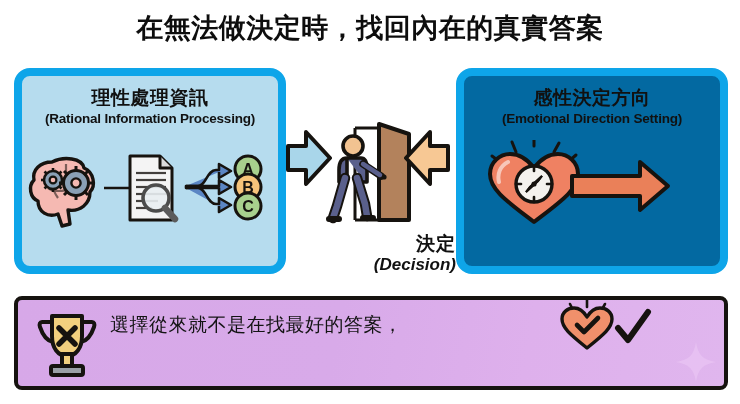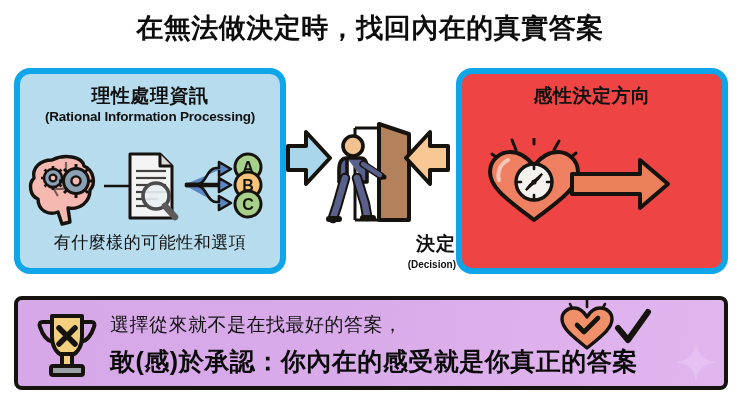--- a/index.html
+++ b/index.html
@@ -27,37 +27,37 @@
     font-weight: 700;
     letter-spacing: 0.5px;
     color: #0d0d0d;
     line-height: 40px;
     font-family: Liberation Mono, monospace;
   }
 
   
   .panel {
     position: absolute;
-    border: 6px solid #0ea5e9;
+    border: 8px solid #0ea5e9;
     border-radius: 16px;
     box-sizing: border-box;
   }
   .panel-left {
     left: 14px;
     top: 68px;
     width: 272px;
     height: 206px;
     background: #b6dcee;
   }
   .panel-right {
     left: 456px;
     top: 68px;
     width: 272px;
     height: 206px;
-    background: #ef4444;
+    background: #0369a1;
   }
   .panel-head {
     text-align: center;
     padding-top: 10px;
   }
   .panel-head .zh {
     font-size: 19px;
     font-weight: 700;
     line-height: 24px;
     letter-spacing: 0.5px;
@@ -108,23 +108,24 @@
     width: 100%;
     text-align: right;
   }
   .center-label .zh {
     font-size: 19px;
     font-weight: 700;
     line-height: 24px;
     letter-spacing: 1px;
   }
   .center-label .en {
-    font-size: 10px;
+    font-size: 17px;
     font-weight: 700;
     line-height: 17px;
+    font-style: italic;
   }
 
   .big-arrow {
     position: absolute;
     top: 128px;
   }
   .arrow-left-pos  { left: 286px; }
   .arrow-right-pos { left: 404px; }
 
   
@@ -260,21 +261,20 @@
         <circle cx="222" cy="47" r="13" fill="#f6c37a" stroke="#16130f" stroke-width="3"></circle>
         <text x="222" y="53" text-anchor="middle" font-family="Liberation Sans, sans-serif" font-size="16" font-weight="700" fill="#16130f">B</text>
       </g>
       <g>
         <circle cx="222" cy="66" r="13" fill="#a8d08d" stroke="#16130f" stroke-width="3"></circle>
         <text x="222" y="72" text-anchor="middle" font-family="Liberation Sans, sans-serif" font-size="16" font-weight="700" fill="#16130f">C</text>
       </g>
     </svg>
   </div>
 
-  <div class="panel-foot">有什麼樣的可能性和選項</div>
 </div>
 
 <div class="big-arrow arrow-left-pos">
   <svg width="46" height="60" viewBox="0 0 46 60">
     <path d="M2 18 L20 18 L20 4 L44 30 L20 56 L20 42 L2 42 Z" fill="#a9d6ea" stroke="#16130f" stroke-width="4" stroke-linejoin="round"></path>
   </svg>
 </div>
 
 <div class="center-stage">
   <div class="door-wrap">
@@ -308,20 +308,21 @@
 <div class="big-arrow arrow-right-pos">
   <svg width="46" height="60" viewBox="0 0 46 60">
     <path d="M44 18 L26 18 L26 4 L2 30 L26 56 L26 42 L44 42 Z" fill="#f7c894" stroke="#16130f" stroke-width="4" stroke-linejoin="round"></path>
   </svg>
 </div>
 
 <div class="panel panel-right">
 
   <div class="panel-head">
     <div class="zh">感性決定方向</div>
+    <div class="en">(Emotional Direction Setting)</div>
   </div>
 
   <div class="panel-art">
     <svg width="240" height="92" viewBox="0 0 240 92">
 
       <g stroke="#16130f" stroke-width="3" stroke-linecap="round">
         <line x1="44" y1="12" x2="40" y2="2"></line>
         <line x1="62" y1="6" x2="62" y2="-2"></line>
         <line x1="82" y1="12" x2="87" y2="3"></line>
         <line x1="28" y1="22" x2="20" y2="16"></line>
@@ -360,21 +361,20 @@
       <path d="M18 12 L8 12 C6 12 5 14 6 17 C9 26 14 31 19 32" fill="none" stroke="#16130f" stroke-width="4" stroke-linejoin="round"></path>
       <path d="M48 12 L58 12 C60 12 61 14 60 17 C57 26 52 31 47 32" fill="none" stroke="#16130f" stroke-width="4" stroke-linejoin="round"></path>
       <rect x="28" y="44" width="10" height="12" fill="#f2d07e" stroke="#16130f" stroke-width="4"></rect>
       <rect x="17" y="56" width="32" height="9" rx="2" fill="#9aa0a6" stroke="#16130f" stroke-width="4"></rect>
       <path d="M25 18 L41 34 M41 18 L25 34" stroke="#16130f" stroke-width="5.5" stroke-linecap="round"></path>
     </svg>
   </div>
 
   <div class="banner-text">
     <div class="banner-line1">選擇從來就不是在找最好的答案，</div>
-    <div class="banner-line2">敢(感)於承認：你內在的感受就是你真正的答案</div>
   </div>
 
   <div class="heartcheck-slot">
     <svg width="104" height="56" viewBox="0 0 104 56">
       <g stroke="#16130f" stroke-width="2.6" stroke-linecap="round">
         <line x1="18" y1="14" x2="14" y2="6"></line>
         <line x1="31" y1="9" x2="31" y2="2"></line>
         <line x1="45" y1="13" x2="49" y2="6"></line>
       </g>
       <path d="M31 50 C15 37 6 30 6 21 C6 14 12 10 18 10 C24 10 28 14 31 19

